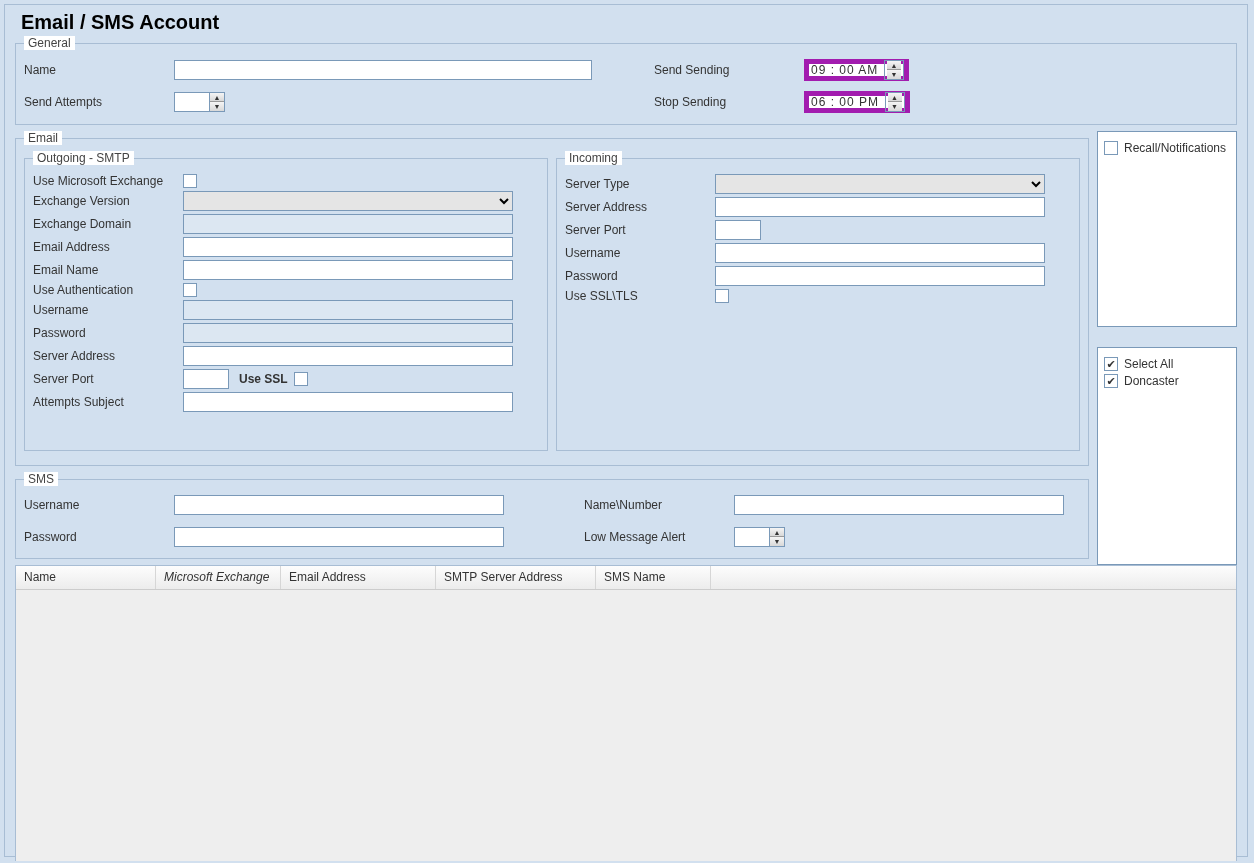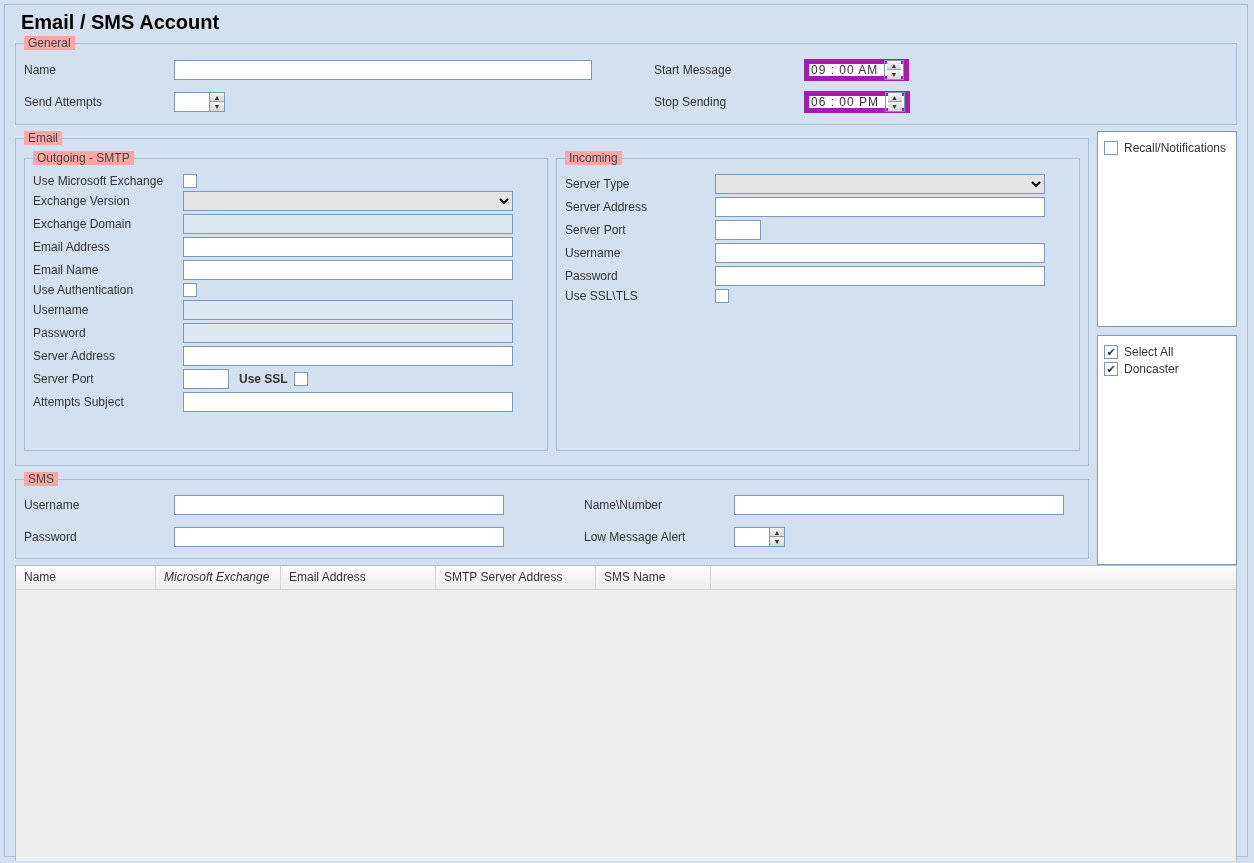--- a/index.html
+++ b/index.html
@@ -26,21 +26,21 @@
 fieldset {
   border: 1px solid #a8bdd4;
   padding: 6px 8px 8px 8px;
   margin: 0 0 6px 0;
   position: relative;
 }
 legend {
   font-size: 12px;
   color: #444;
   padding: 0 4px;
-  background: #fca5a5;
+  background: #ffffff;
 }
 .row {
   display: flex;
   align-items: center;
   margin: 3px 0;
 }
 .label {
   width: 150px;
   color: #333;
   font-size: 12px;
@@ -127,21 +127,21 @@
 .general-grid {
   display: grid;
   grid-template-columns: 590px 1fr;
   gap: 4px 40px;
 }
 .email-wrapper {
   display: flex;
   gap: 8px;
 }
 .email-main { flex: 1; }
-.email-side { width: 140px; display: flex; flex-direction: column; gap: 8px; }
+.email-side { width: 140px; display: flex; flex-direction: column; gap: 20px; }
 .side-box {
   border: 1px solid #7a99b8;
   background: #fff;
   padding: 6px;
   flex-shrink: 0;
 }
 .side-box.grow { flex: 1; }
 .side-check-row {
   display: flex;
   align-items: center;
@@ -194,21 +194,21 @@
   <h1>Email / SMS Account</h1>
 
   <fieldset>
     <legend>General</legend>
     <div class="general-grid">
       <div class="row">
         <span class="label">Name</span>
         <input type="text" class="std wide" style="">
       </div>
       <div class="row">
-        <span class="label label-narrow">Start Message</span>
+        <span class="label label-narrow">Send Sending</span>
         <span class="time-box">
           <span>09 : 00 AM</span>
           <span class="spinner-btns">
             <div>▲</div>
             <div>▼</div>
           </span>
         </span>
       </div>
       <div class="row">
         <span class="label">Send Attempts</span>

